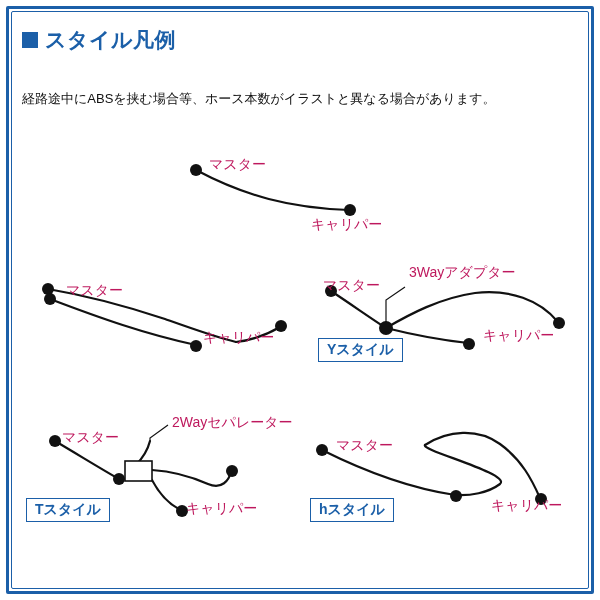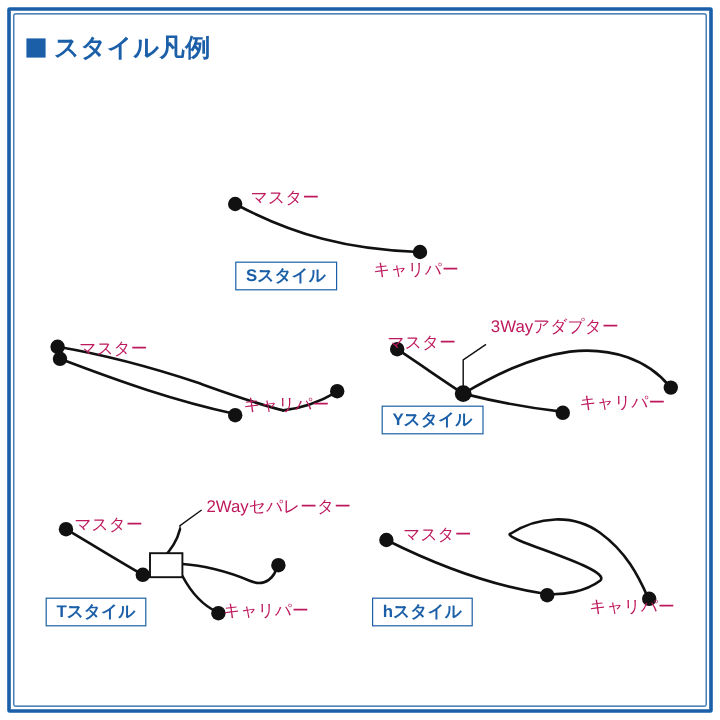--- a/index.html
+++ b/index.html
@@ -122,20 +122,21 @@
 <div id="page">
 
   <div id="frame-outer"></div>
   <div id="frame-inner"></div>
 
   <div id="title-row">
     <div id="title-square"></div>
     <div id="title-text">スタイル凡例</div>
   </div>
 
+  <div class="desc" id="desc2">経路途中にABSを挟む場合等、ホース本数がイラストと異なる場合があります。</div>
 
   <svg id="diagram" viewBox="0 0 600 600">
 
     <g>
       <path class="hose" d="M196,170 C245,196 290,208 349,210"></path>
       <circle class="node" cx="196" cy="170" r="6"></circle>
       <circle class="node" cx="350" cy="210" r="6"></circle>
     </g>
 
     <g>
@@ -192,18 +193,17 @@
   <div class="lbl" style="left:409px; top:264px;">3Wayアダプター</div>
   <div class="lbl" style="left:483px; top:327px;">キャリパー</div>
 
   <div class="lbl" style="left:62px; top:429px;">マスター</div>
   <div class="lbl" style="left:172px; top:414px;">2Wayセパレーター</div>
   <div class="lbl" style="left:186px; top:500px;">キャリパー</div>
 
   <div class="lbl" style="left:336px; top:437px;">マスター</div>
   <div class="lbl" style="left:491px; top:497px;">キャリパー</div>
 
-  <div class="style-badge" style="left:196px; top:218px;">Sスタイル</div>
   <div class="style-badge" style="left:318px; top:338px;">Yスタイル</div>
-  <div class="style-badge" style="left:38px; top:498px;">Tスタイル</div>
+  <div class="style-badge" style="left:26px; top:498px;">Tスタイル</div>
   <div class="style-badge" style="left:310px; top:498px;">hスタイル</div>
 
 </div>
 
 </body></html>

